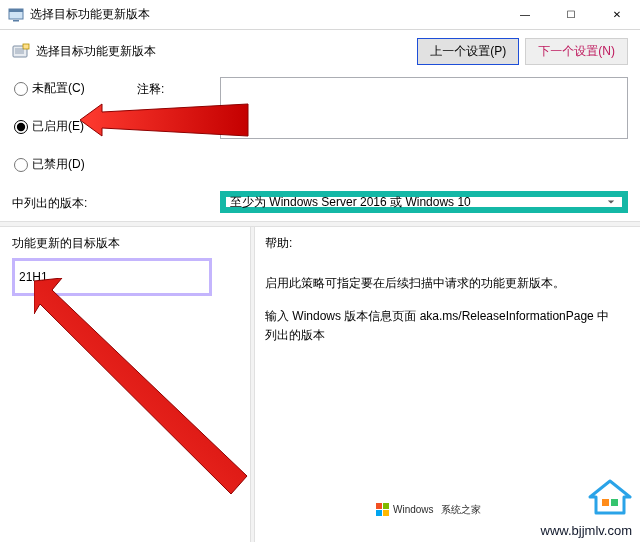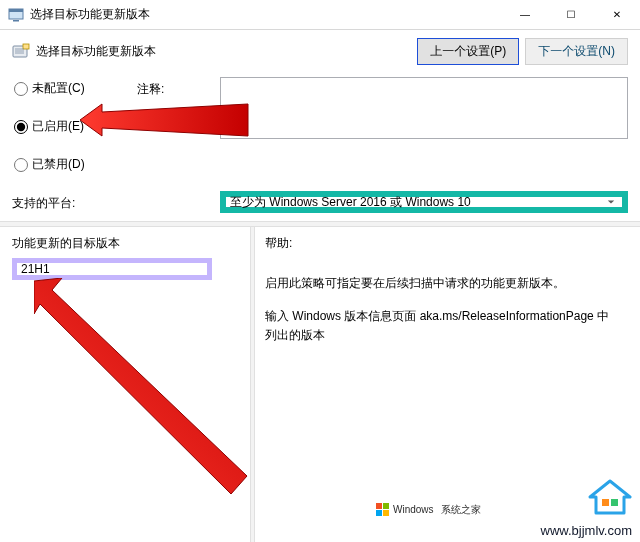--- a/index.html
+++ b/index.html
@@ -61,21 +61,21 @@
     font-family: inherit;
     font-size: 12px;
     padding: 4px 12px;
     margin-left: 6px;
     background: #e1e1e1;
     border: 1px solid #1d4ed8;
     cursor: default;
     text-align: center;
   }
   .top-row1 button.disabled {
-    color: #0c4a6e;
+    color: #be185d;
     background: #efefef;
     border-color: #d0d0d0;
   }
 
   .config-grid {
     display: grid;
     grid-template-columns: 110px 68px 1fr;
     grid-template-rows: auto auto auto auto;
     column-gap: 2px;
     row-gap: 4px;
@@ -166,22 +166,22 @@
     flex-direction: column;
   }
   .pane-heading {
     margin-bottom: 22px;
   }
   .field-label {
     margin-bottom: 6px;
   }
   .text-input {
     width: 200px;
-    height: 22px;
-    border: 5px solid #c4b5fd;
+    height: 38px;
+    border: 3px solid #c4b5fd;
     padding: 2px 4px;
     font-family: inherit;
     font-size: 12px;
   }
   .help-body {
     line-height: 1.6;
   }
   .help-body p { margin: 0 8px 14px 0; }
 
   
@@ -265,21 +265,21 @@
     </label>
     <div></div>
 
     <label class="radio-cell">
       <input type="radio" name="cfg" style="">
       <span>已禁用(D)</span>
     </label>
     <div></div>
 
     <div></div>
-    <div class="label-cell" style="grid-row:4;">支持的平台:</div>
+    <div class="label-cell" style="grid-row:4;">中列出的版本:</div>
     <div class="platform-dd">
       <div class="dd">
         <span>至少为 Windows Server 2016 或 Windows 10</span>
         <span class="dd-arrow">
           <svg viewBox="0 0 10 10">
               <path d="M1 3 L5 7 L9 3 Z"></path>
             </svg>
         </span>
       </div>
     </div>

